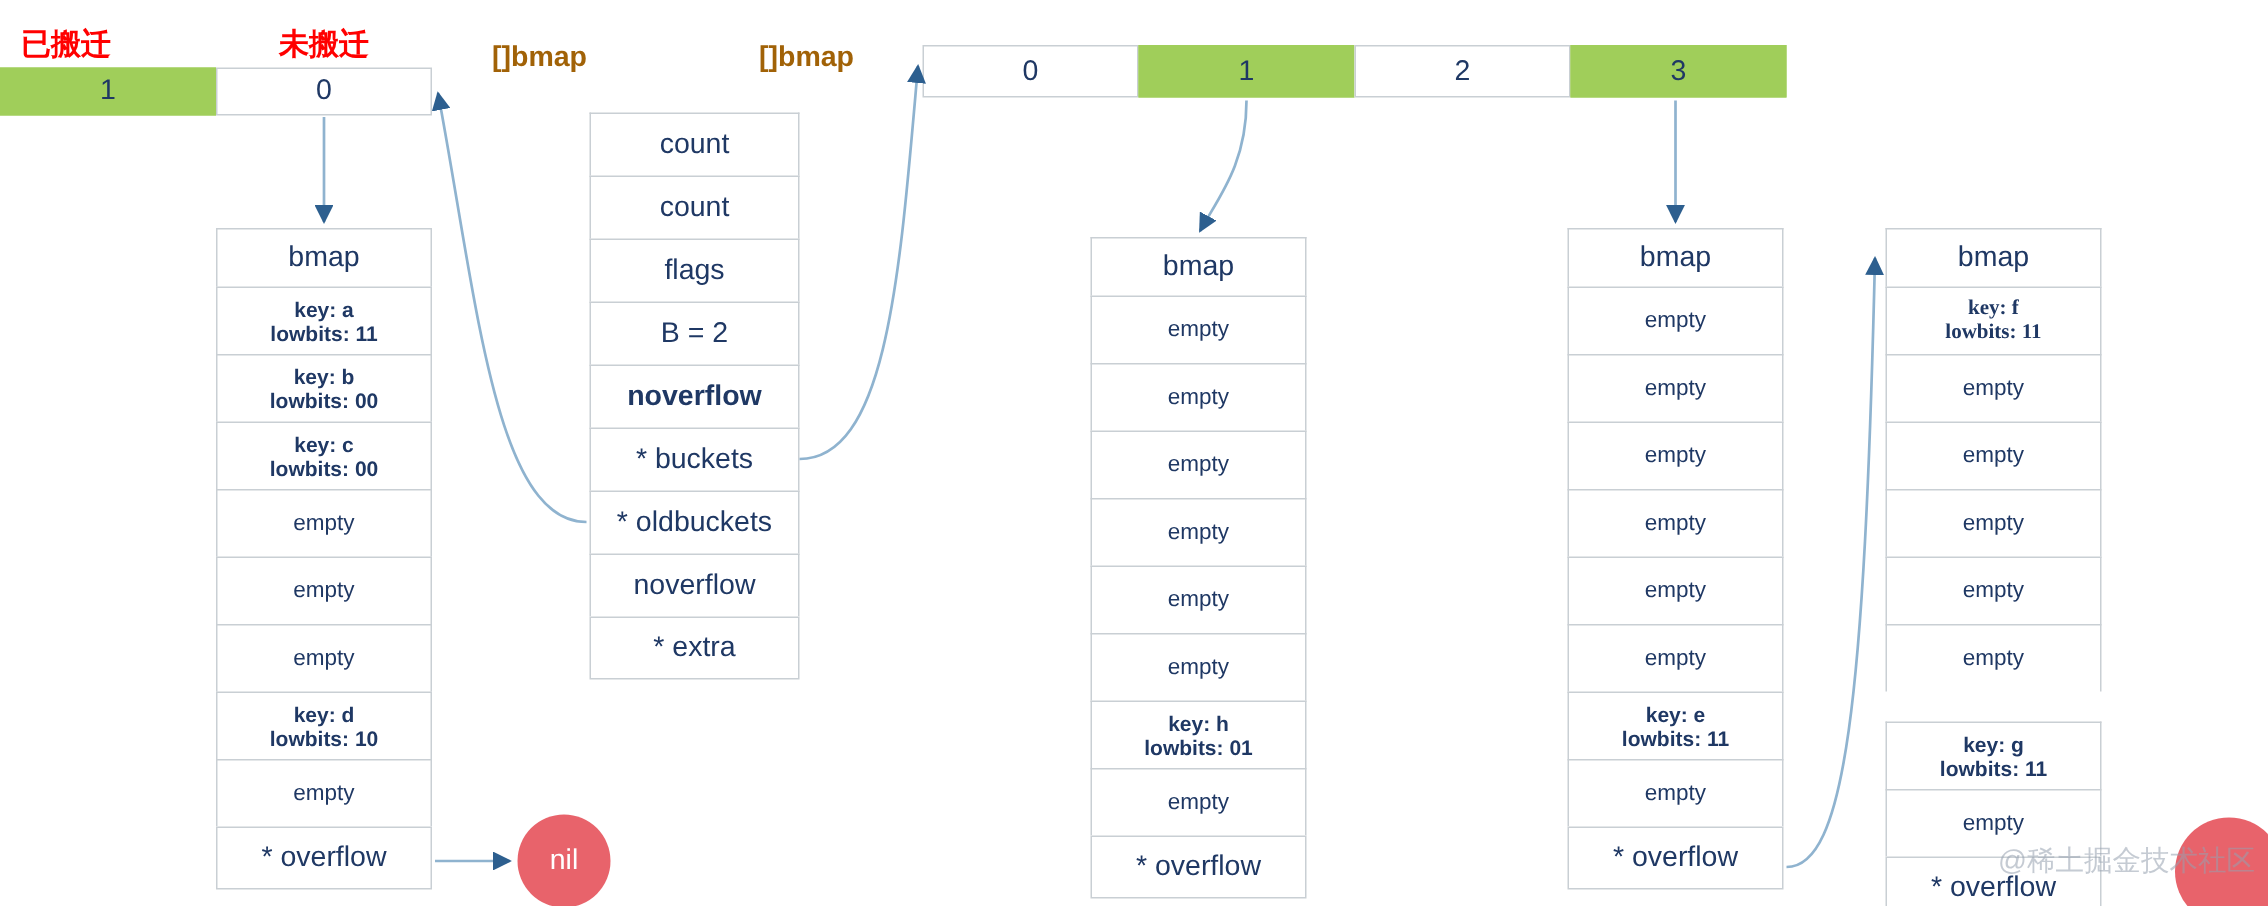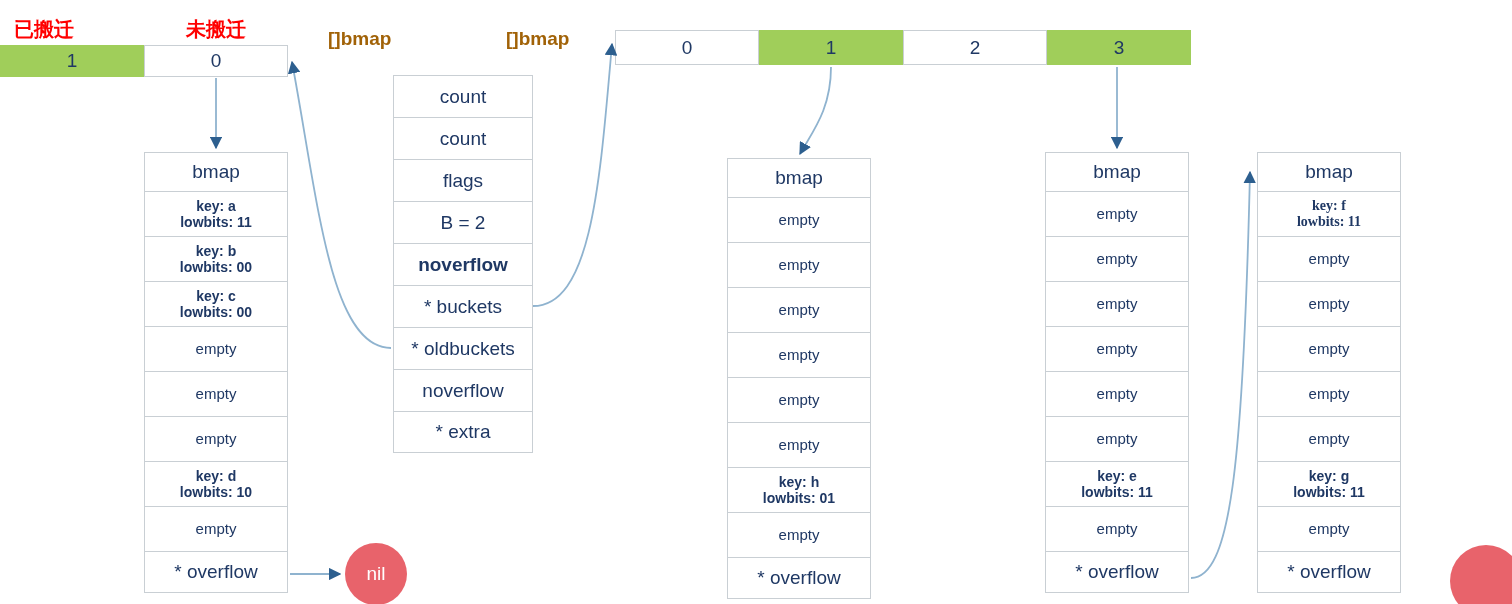--- a/index.html
+++ b/index.html
@@ -222,30 +222,31 @@
 
   <div class="struct" style="left:1257px; top:152px; width:144px;">
     <div class="row hdr-green" style="height:39px;">bmap</div>
     <div class="row row-kv" style="height:45px;font-family:Liberation Serif, serif;">key: f
 lowbits: 11</div>
     <div class="row row-empty" style="height:45px;">empty</div>
     <div class="row row-empty" style="height:45px;">empty</div>
     <div class="row row-empty" style="height:45px;">empty</div>
     <div class="row row-empty" style="height:45px;">empty</div>
     <div class="row row-empty" style="height:45px;">empty</div>
-    <div class="row row-kv" style="height:45px;">key: g
+    <div class="row row-kv" style="height:45px;margin-top:20px;">key: g
 lowbits: 11</div>
     <div class="row row-empty" style="height:45px;">empty</div>
     <div class="row row-overflow" style="height:42px;">* overflow</div>
   </div>
 
   <div class="nil-circle" style="left:345px; top:543px; width:62px; height:62px;">nil</div>
 
   <div class="nil-circle-partial" style="left:1450px; top:545px; width:72px; height:72px;"></div>
 
+  <div class="watermark" style="left:1332px; top:561px;">@稀土掘金技术社区</div>
 
   <svg class="arrows" viewBox="0 0 1512 604">
     <defs>
       <marker id="ah" viewBox="0 0 10 10" refX="9" refY="5" markerWidth="7" markerHeight="7" orient="auto-start-reverse">
         <path d="M 0 0 L 10 5 L 0 10 z" fill="#2d5f8f"></path>
       </marker>
     </defs>
 
     <path d="M 216 78 L 216 148" stroke="#8fb3cf" stroke-width="1.8" fill="none" marker-end="url(#ah)"></path>
 

